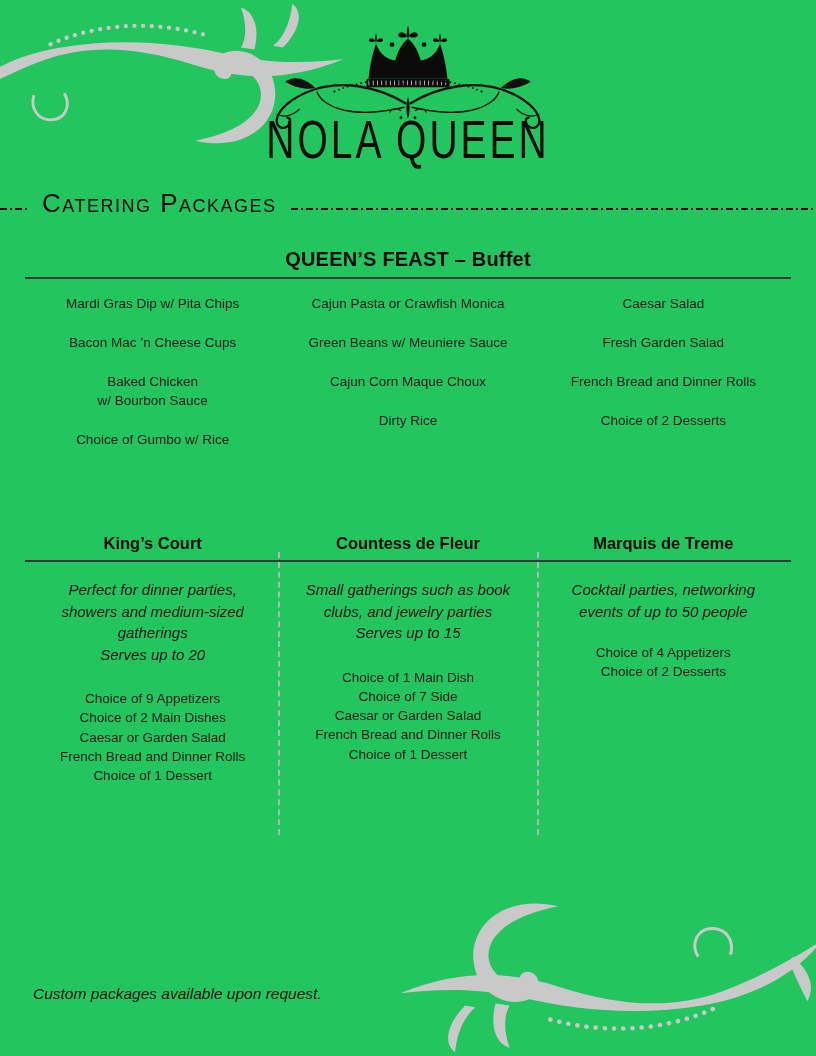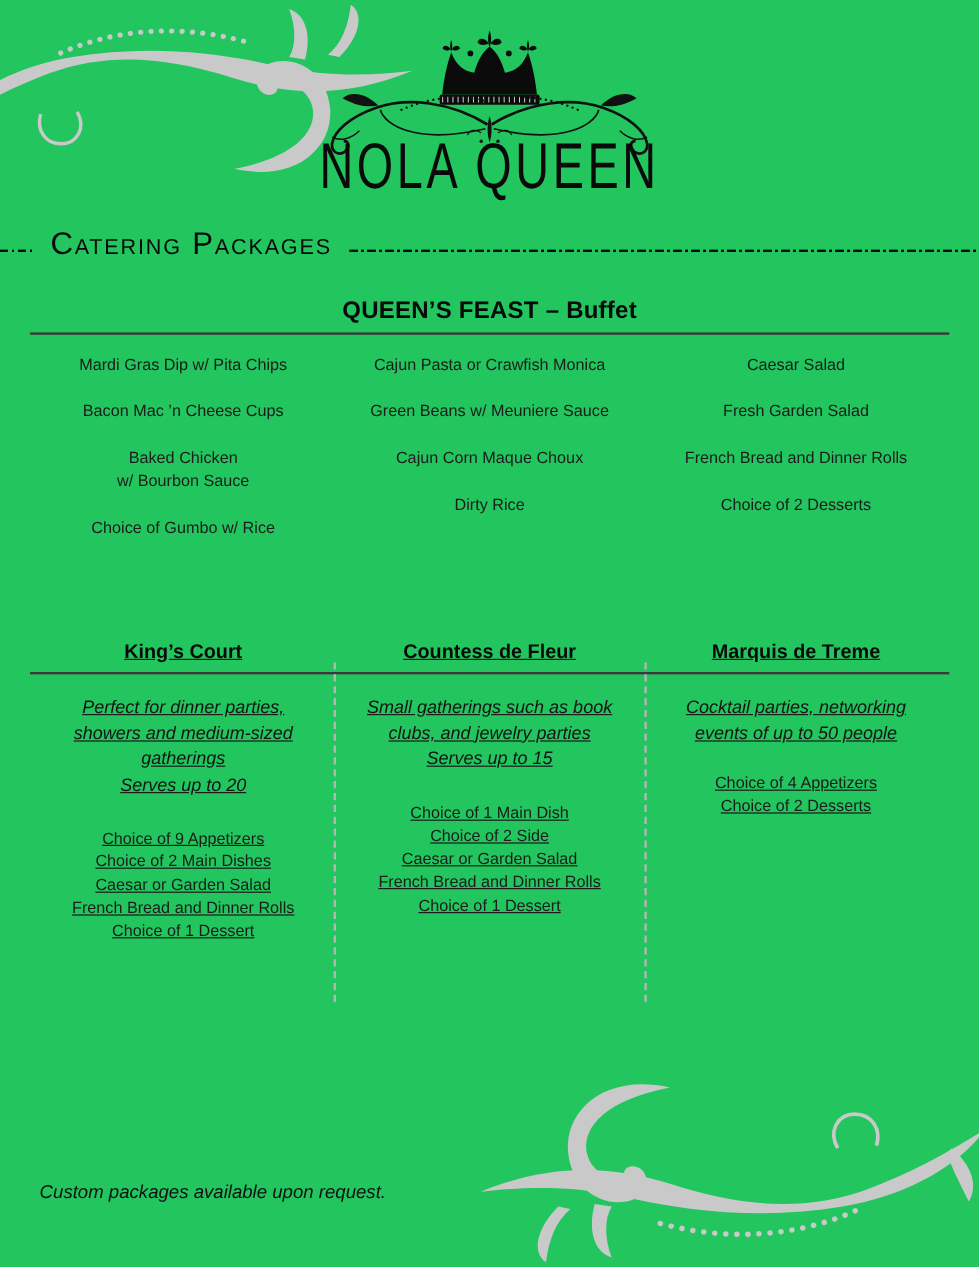--- a/index.html
+++ b/index.html
@@ -33,21 +33,21 @@
     font-variant:small-caps;color:#090909;white-space:nowrap;
   }
   
   .buffet{position:absolute;top:248px;left:25px;width:766px;}
   .section-title{margin:0;text-align:center;font-size:20px;font-weight:bold;letter-spacing:.2px;color:#090909;}
   .rule{border-bottom:2px solid #3a3a3a;margin-top:6px;}
   .buffet-grid{display:grid;grid-template-columns:1fr 1fr 1fr;margin-top:15px;}
   .menu-col{text-align:center;}
   .menu-item{font-size:13.5px;line-height:19px;margin-bottom:20px;white-space:pre-line;}
   
-  .packages{position:absolute;top:534px;left:25px;width:766px;height:306px;text-decoration:underline;}
+  .packages{position:absolute;top:534px;left:25px;width:766px;height:306px;}
   .pkg-heads{display:grid;grid-template-columns:1fr 1fr 1fr;}
   .pkg-name{margin:0;text-align:center;font-size:16.5px;font-weight:bold;color:#090909;}
   .pkg-rule{border-bottom:2px solid #3a3a3a;margin-top:7px;}
   .pkg-grid{display:grid;grid-template-columns:1fr 1fr 1fr;position:relative;}
   .pkg-divider{position:absolute;top:-10px;height:283px;border-left:2px dashed #b5b5b5;}
   .pkg-divider.d1{left:253px;}
   .pkg-divider.d2{left:512px;}
   .pkg-col{text-align:center;padding-top:17px;}
   .pkg-desc{font-style:italic;font-size:15px;line-height:21.5px;white-space:pre-line;color:#141414;}
   .pkg-list{margin-top:24px;font-size:13.5px;line-height:19.3px;}
@@ -169,21 +169,21 @@
           <div>Choice of 1 Dessert</div>
         </div>
       </div>
 
       <div class="pkg-col">
         <div class="pkg-desc">Small gatherings such as book
 clubs, and jewelry parties
 Serves up to 15</div>
         <div class="pkg-list">
           <div>Choice of 1 Main Dish</div>
-          <div>Choice of 2 Side</div>
+          <div>Choice of 7 Side</div>
           <div>Caesar or Garden Salad</div>
           <div>French Bread and Dinner Rolls</div>
           <div>Choice of 1 Dessert</div>
         </div>
       </div>
 
       <div class="pkg-col countess">
         <div class="pkg-desc">Cocktail parties, networking
 events of up to 50 people</div>
         <div class="pkg-list">

